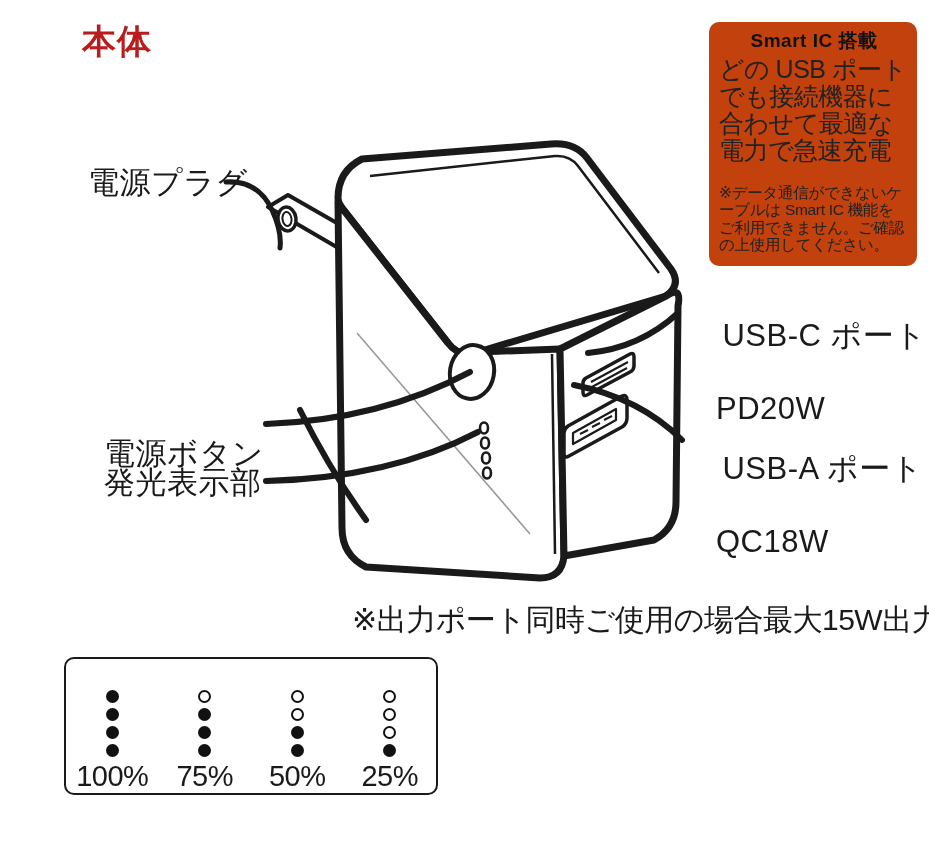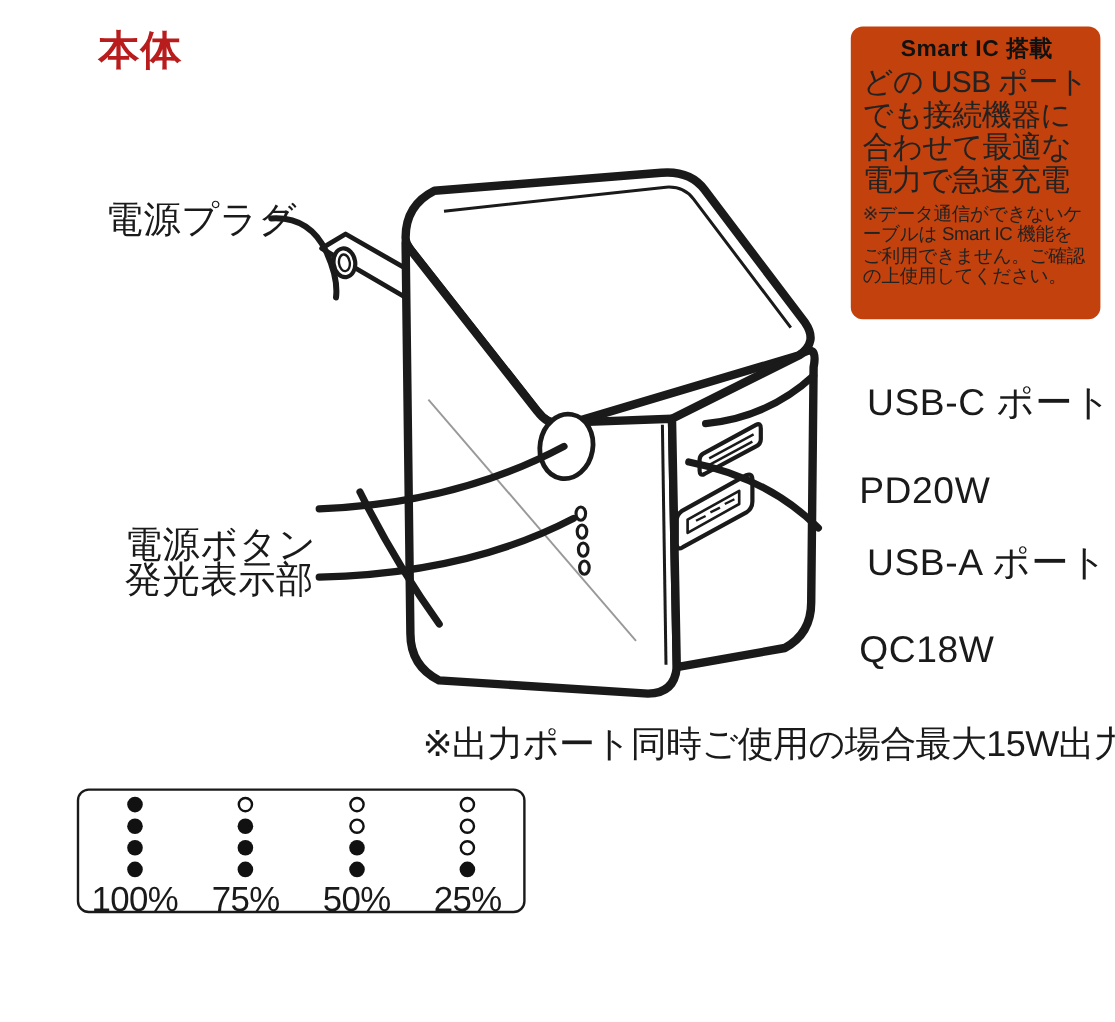--- a/index.html
+++ b/index.html
@@ -49,21 +49,21 @@
     font-weight: bold;
     color: #111111;
     margin-bottom: 2px;
     letter-spacing: 0.5px;
   }
   #smart-ic-body {
     font-size: 25px;
     line-height: 1.08;
     color: #222222;
     letter-spacing: -0.5px;
-    margin-bottom: 6px;
+    margin-bottom: 20px;
   }
   #smart-ic-note {
     font-size: 15.5px;
     line-height: 1.12;
     color: #222222;
     letter-spacing: -0.3px;
   }
 
   
   .callout {
@@ -92,26 +92,26 @@
     letter-spacing: -0.5px;
     white-space: nowrap;
   }
 
   
   #battery-legend {
     position: absolute;
     left: 64px;
     top: 657px;
     width: 374px;
-    height: 104px;
+    height: 138px;
     border: 2px solid #1a1a1a;
     border-radius: 10px;
     box-sizing: border-box;
     display: flex;
-    align-items: center;
+    align-items: flex-end;
     justify-content: space-around;
     padding-top: 12px;
   }
   .legend-col {
     display: flex;
     flex-direction: column;
     align-items: center;
     width: 84px;
   }
   .legend-dots {

